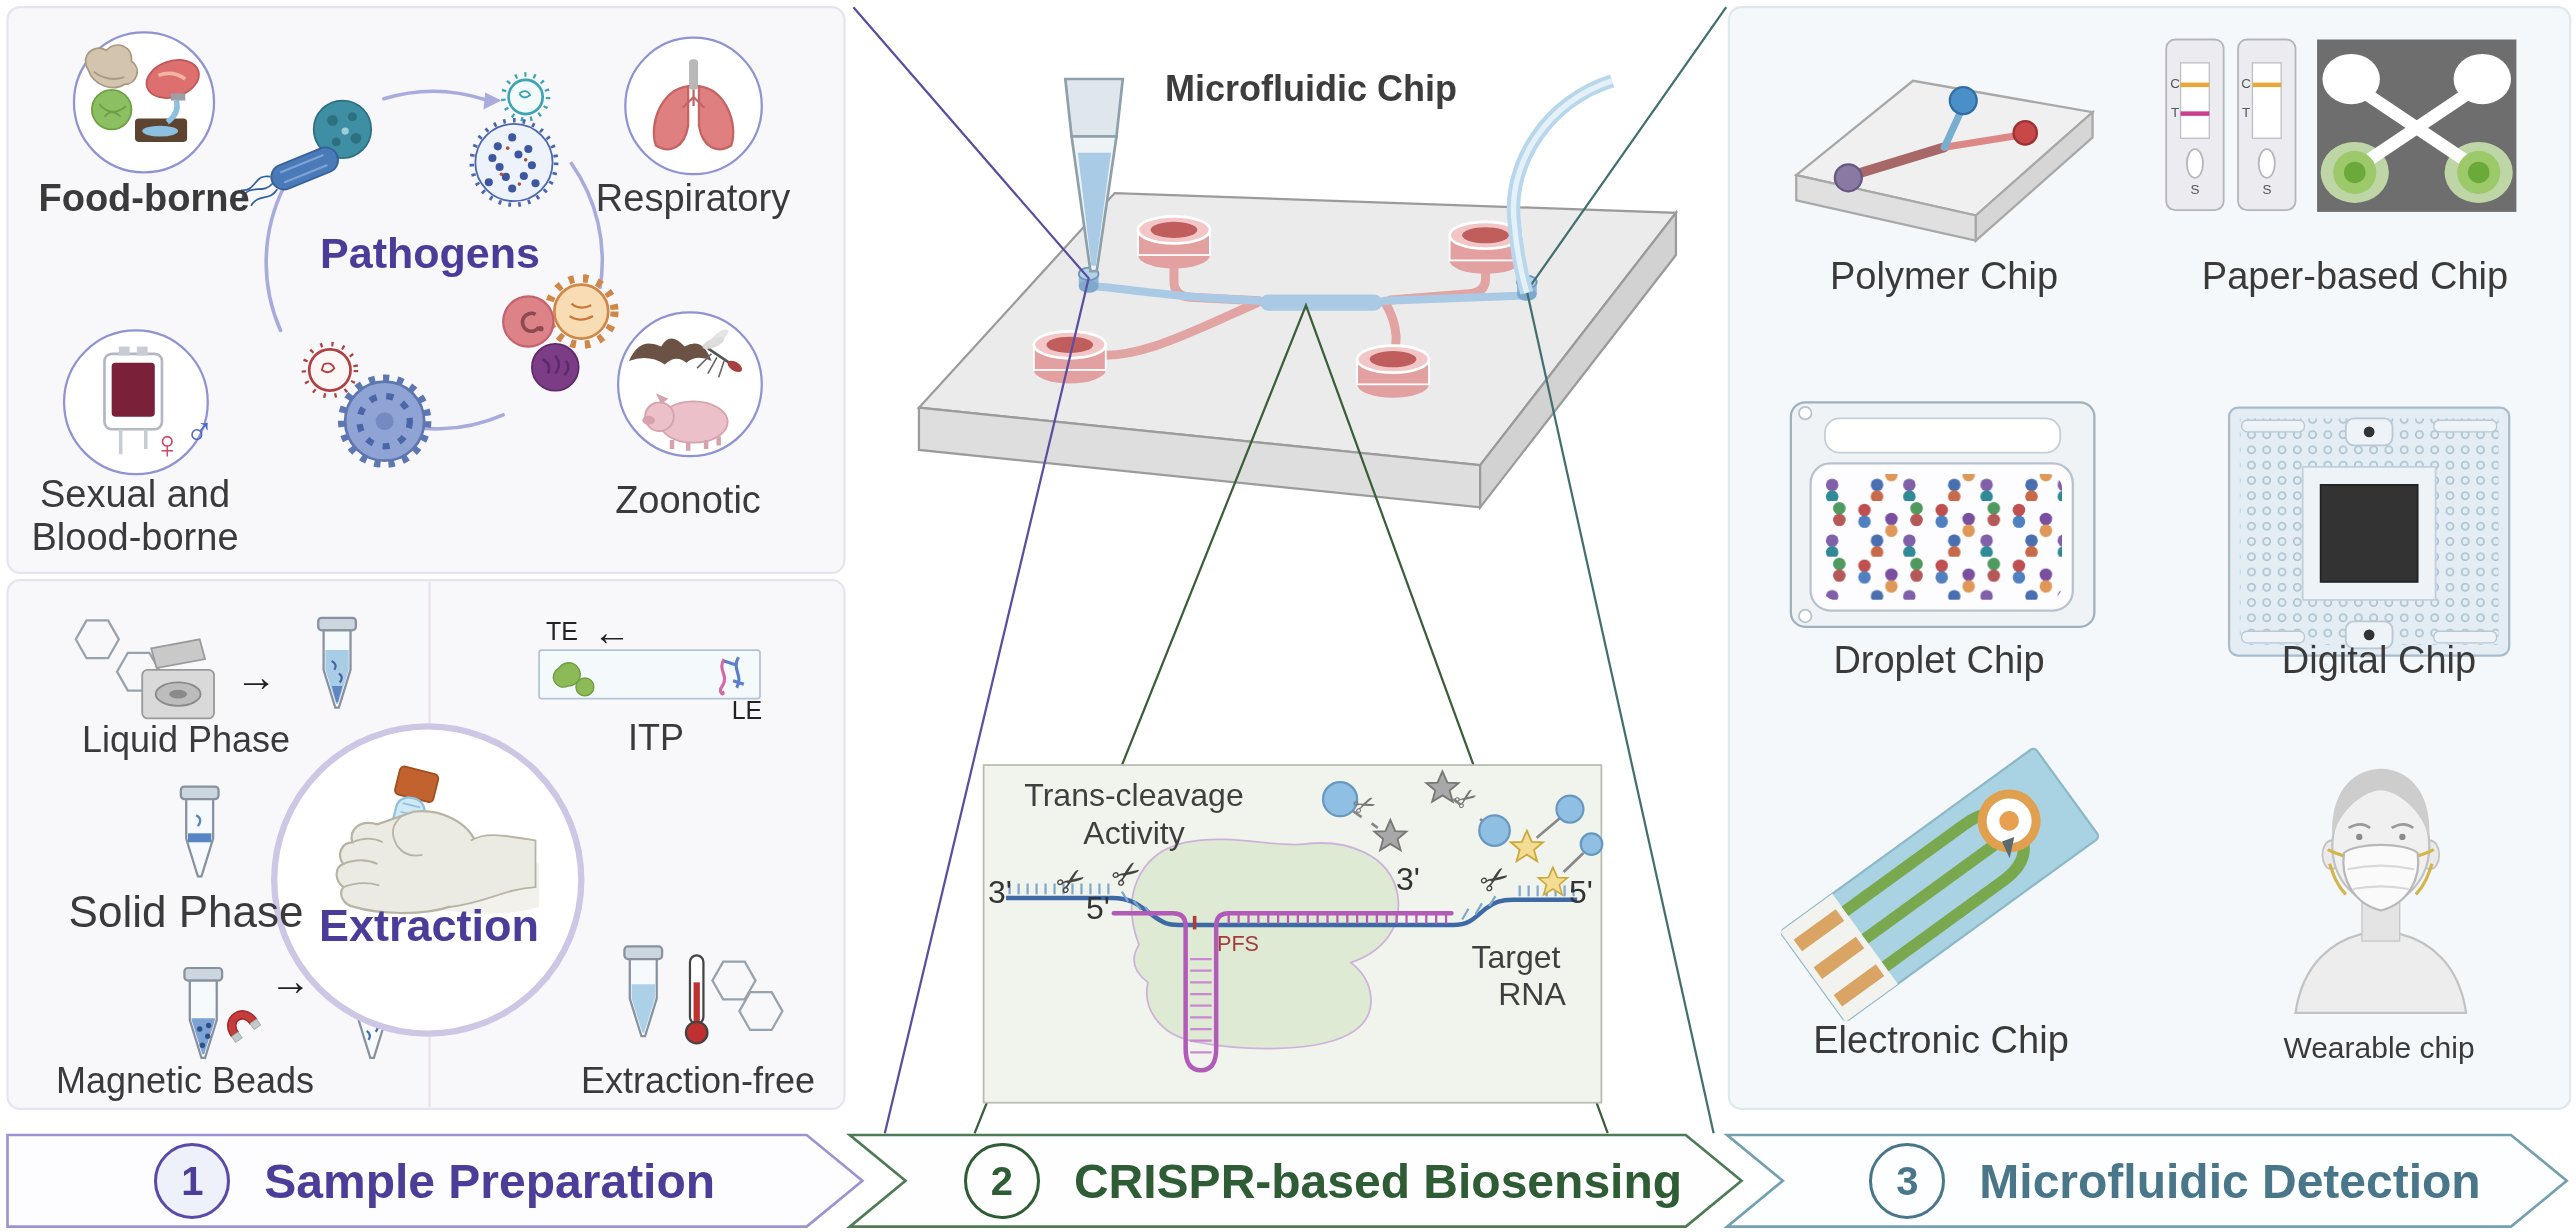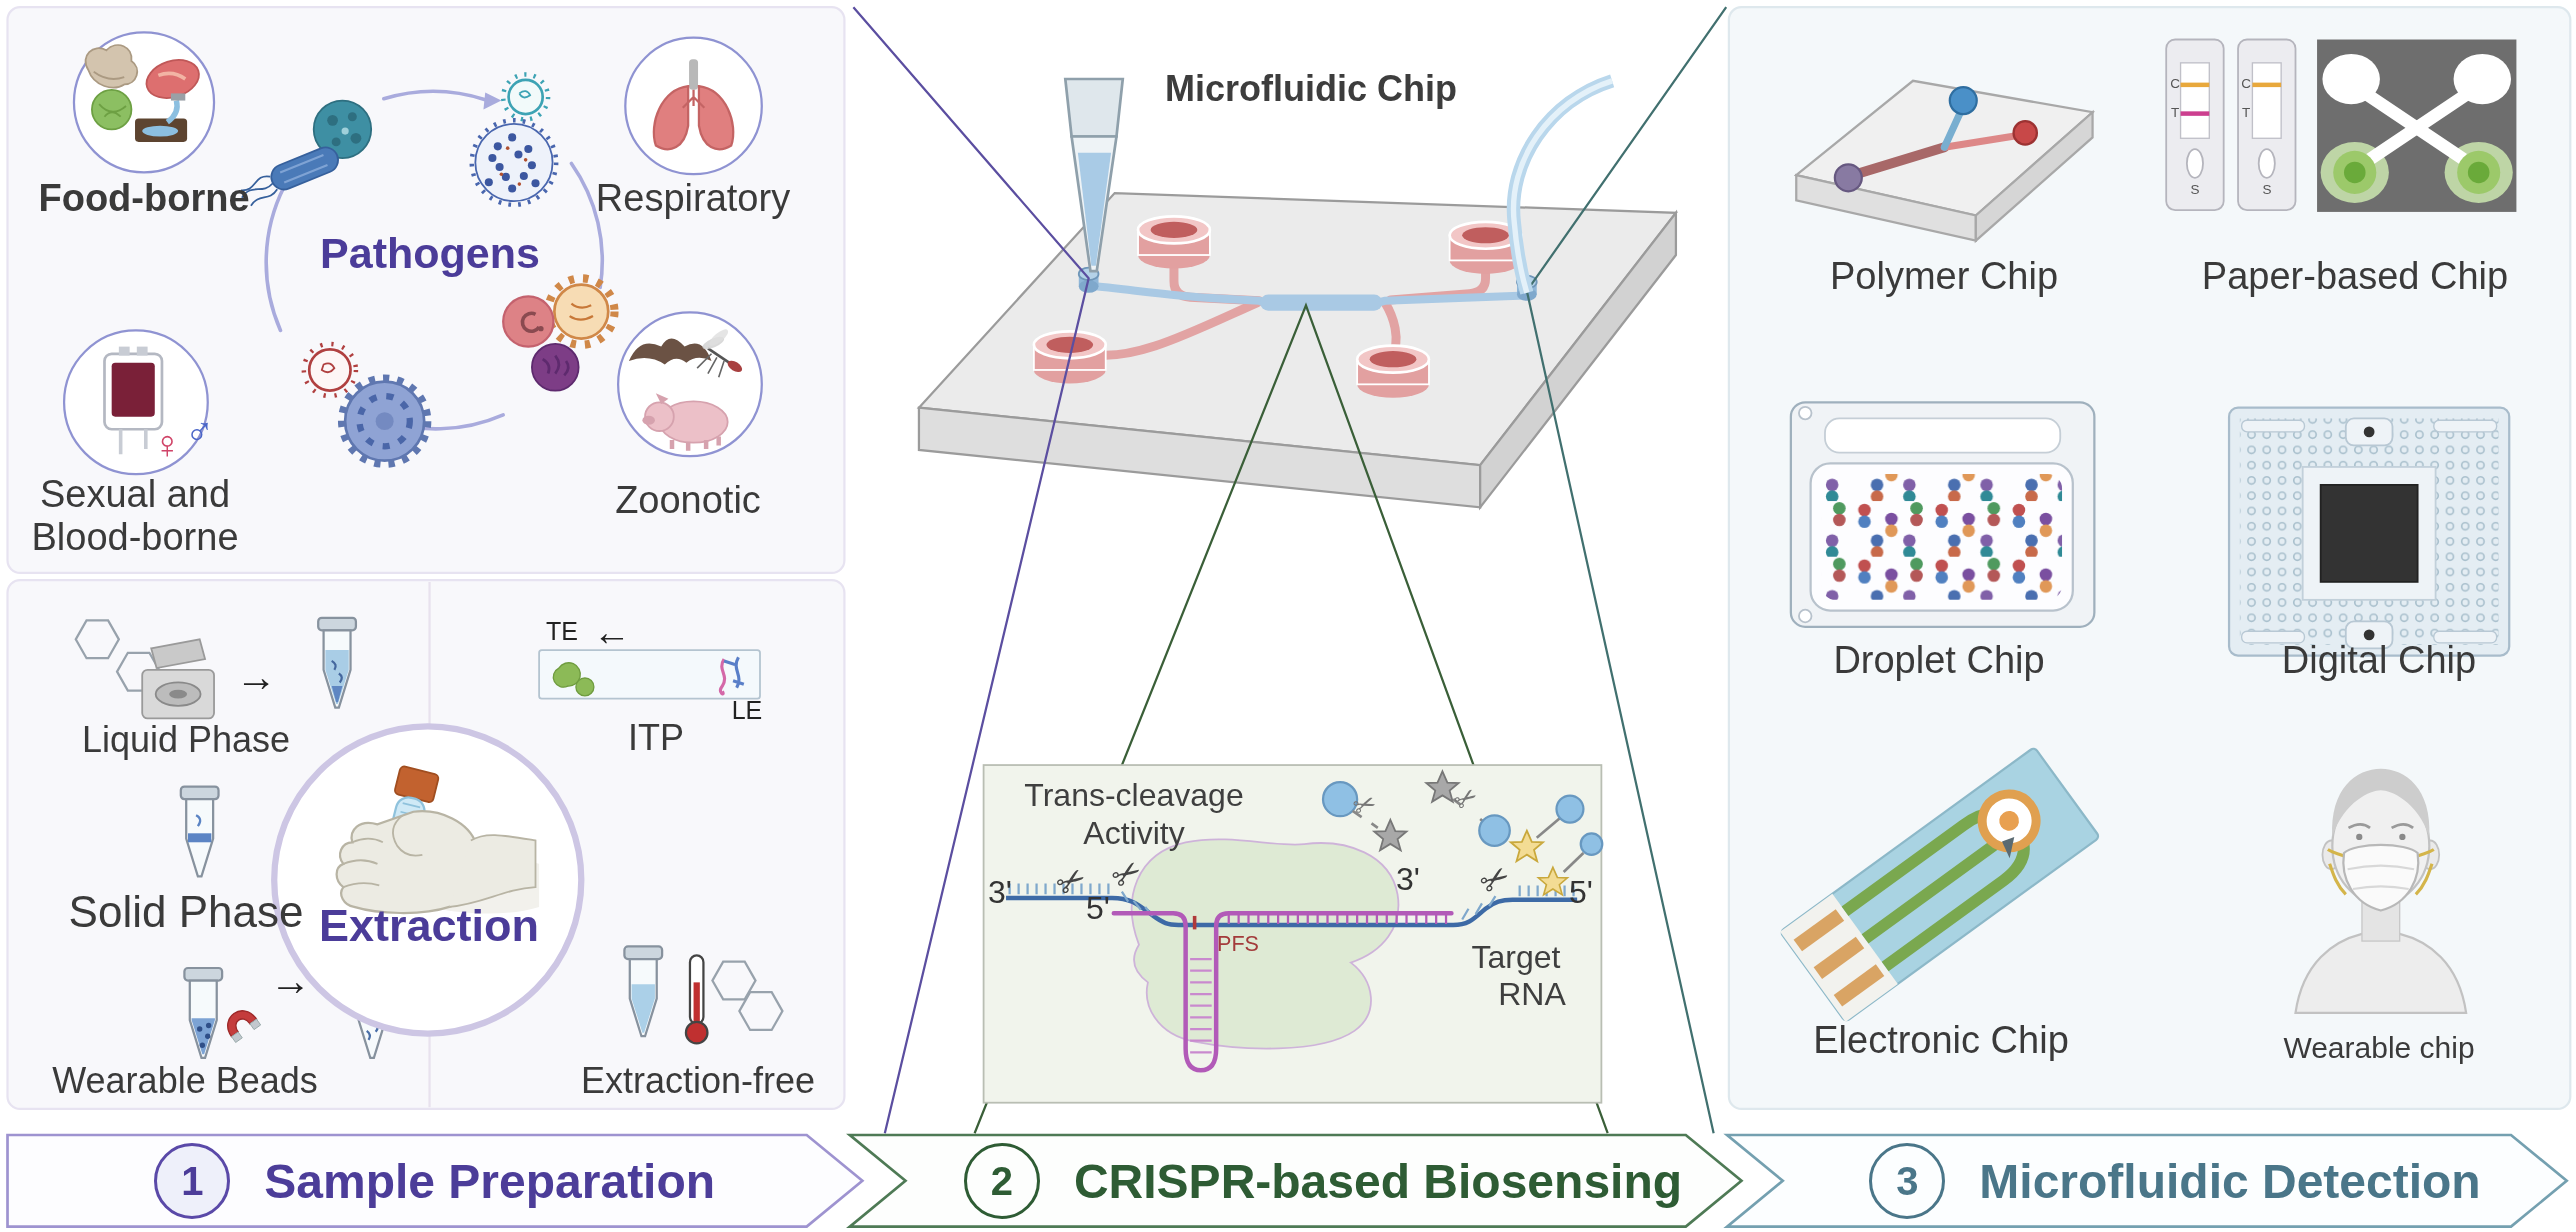--- a/index.html
+++ b/index.html
@@ -497,21 +497,21 @@
 <div class="lbl" style="left:135px;top:474px;font-size:38px;">Sexual and</div>
 <div class="lbl" style="left:135px;top:517px;font-size:38px;">Blood-borne</div>
 <div class="lbl" style="left:688px;top:480px;font-size:38px;">Zoonotic</div>
 
 <div class="lbl bold" style="left:429px;top:902px;font-size:45px;color:#4b3c99;">Extraction</div>
 <div class="lbl" style="left:186px;top:721px;font-size:36px;">Liquid Phase</div>
 <div class="lbl" style="left:656px;top:719px;font-size:36px;">ITP</div>
 <div class="lbl" style="left:562px;top:618px;font-size:25px;color:#222;">TE</div>
 <div class="lbl" style="left:747px;top:697px;font-size:25px;color:#222;">LE</div>
 <div class="lbl" style="left:186px;top:888px;font-size:44px;">Solid Phase</div>
-<div class="lbl" style="left:185px;top:1062px;font-size:36px;">Wearable Beads</div>
+<div class="lbl" style="left:185px;top:1062px;font-size:36px;">Magnetic Beads</div>
 <div class="lbl" style="left:698px;top:1062px;font-size:36px;">Extraction-free</div>
 
 <div class="lbl bold" style="left:1311px;top:70px;font-size:36px;color:#3d3d3d;">Microfluidic Chip</div>
 <div class="lbl" style="left:1134px;top:778px;font-size:32px;color:#3f3f3f;">Trans-cleavage</div>
 <div class="lbl" style="left:1134px;top:816px;font-size:32px;color:#3f3f3f;">Activity</div>
 <div class="lbl" style="left:1000px;top:875px;font-size:32px;color:#333;">3'</div>
 <div class="lbl" style="left:1098px;top:891px;font-size:32px;color:#333;">5'</div>
 <div class="lbl" style="left:1238px;top:932px;font-size:21.6px;color:#a33b3b;">PFS</div>
 <div class="lbl" style="left:1408px;top:862px;font-size:32px;color:#333;">3'</div>
 <div class="lbl" style="left:1581px;top:875px;font-size:32px;color:#333;">5'</div>

